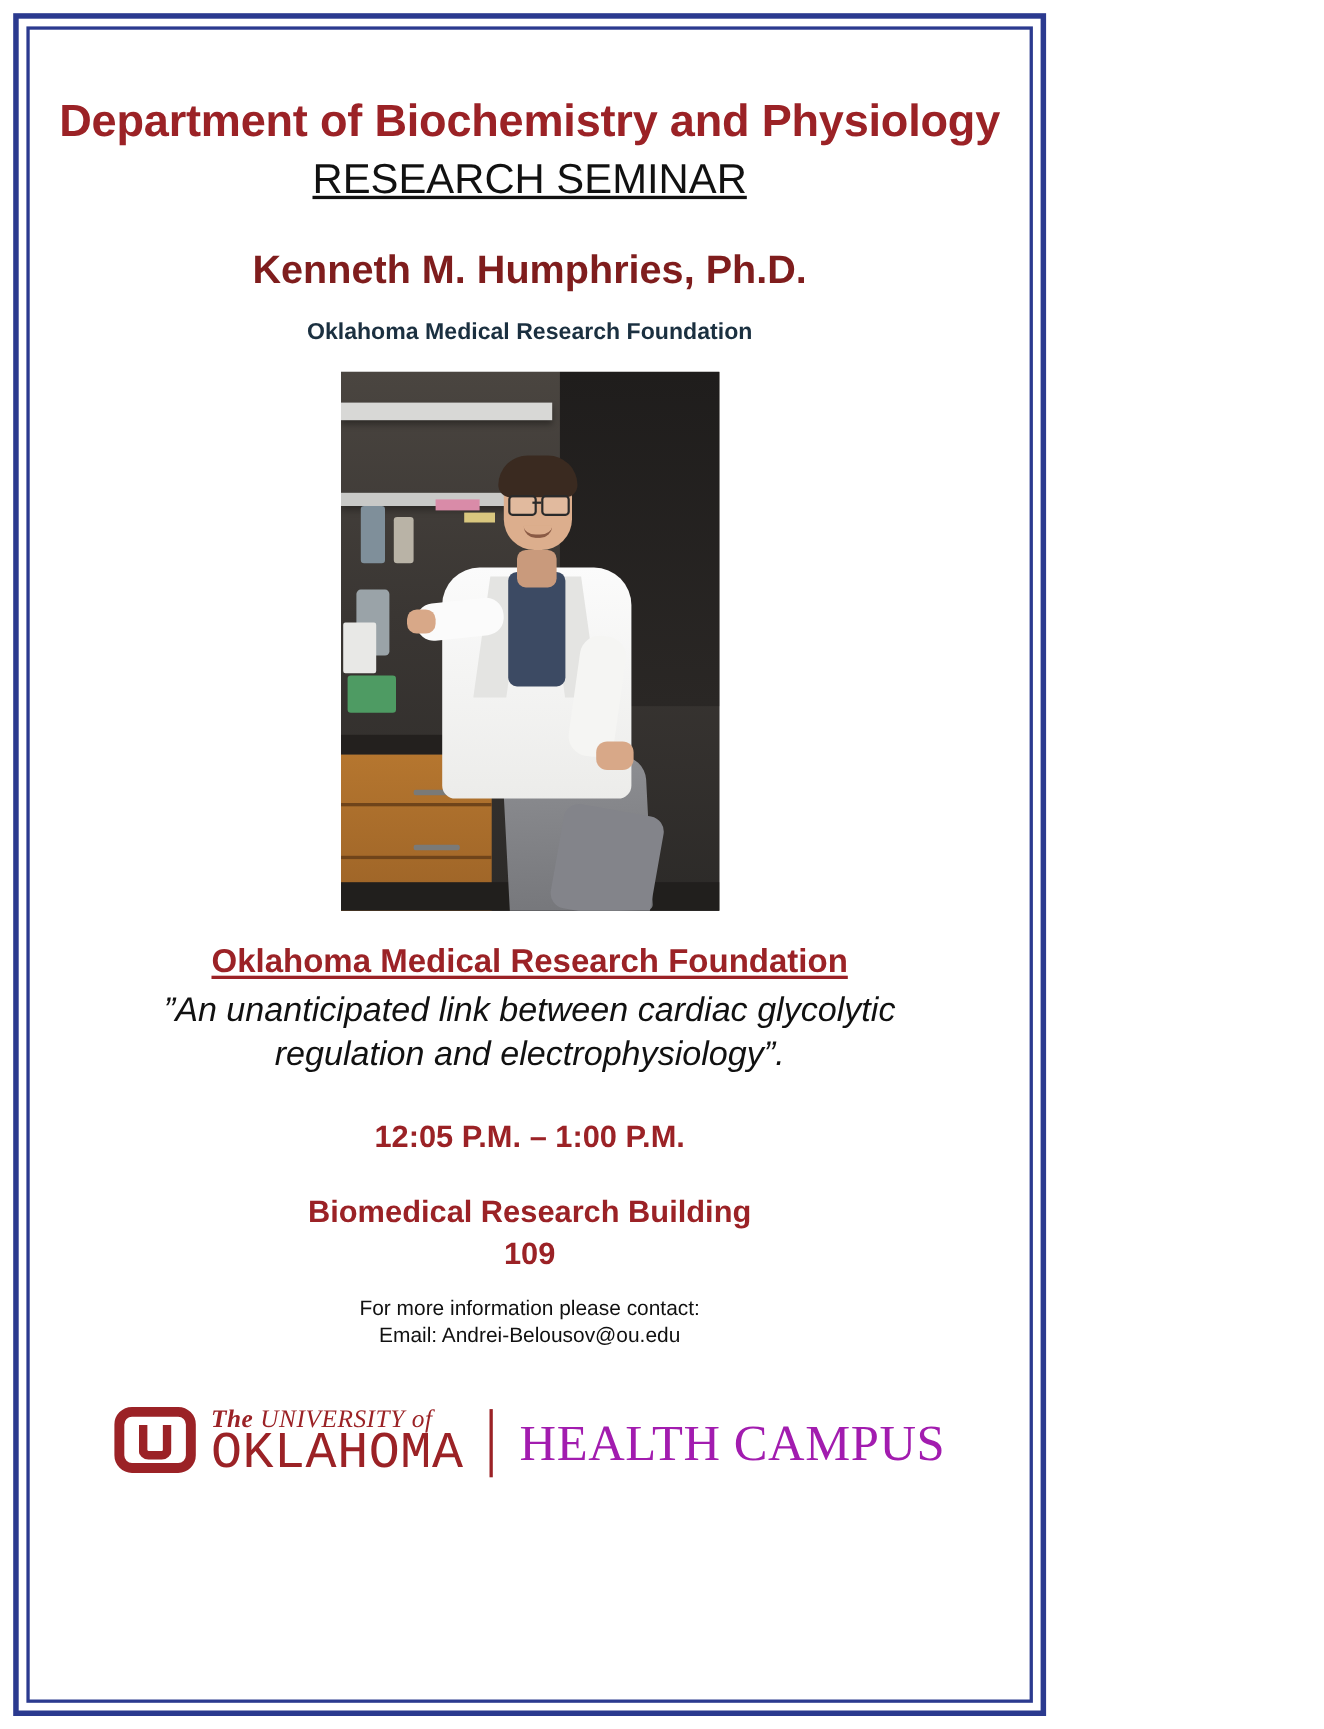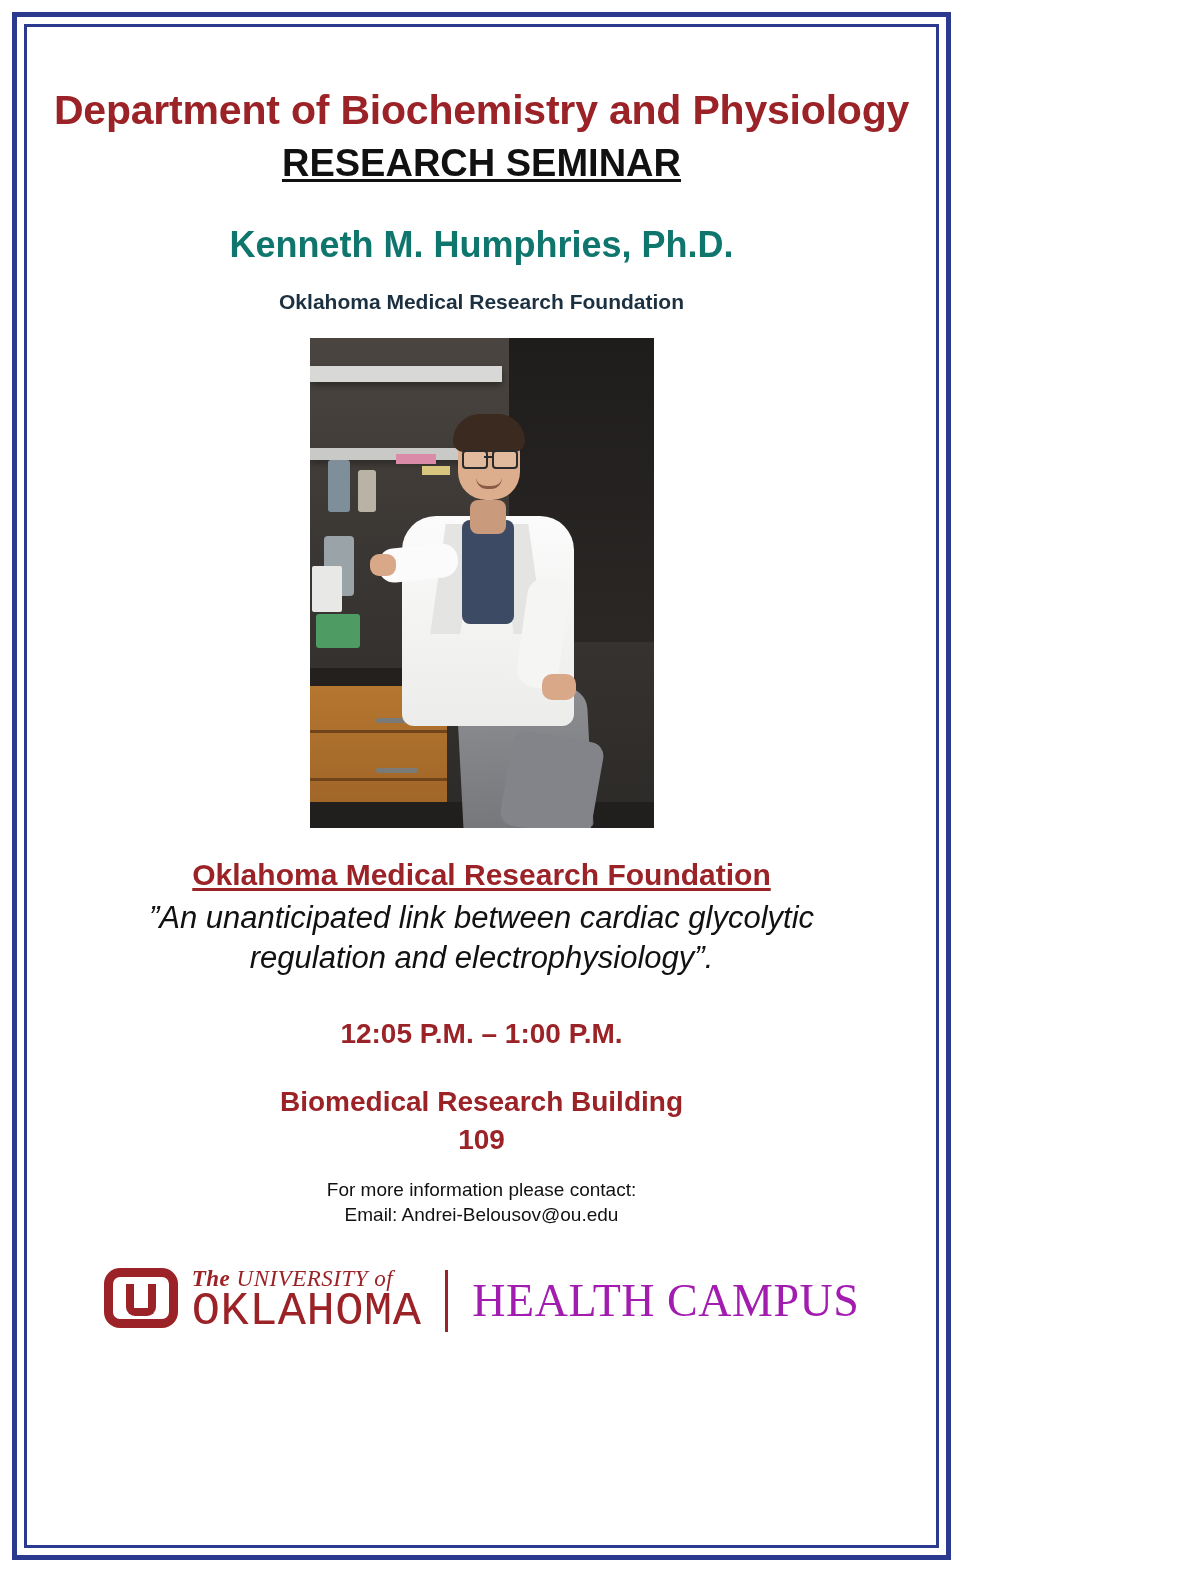--- a/index.html
+++ b/index.html
@@ -69,28 +69,27 @@
     letter-spacing: -0.2px;
     line-height: 1.12;
   }
   .seminar-title {
     margin-top: 8px;
     font-size: 38px;
     color: #111111;
     text-decoration: underline;
     text-underline-offset: 3px;
     line-height: 1.15;
-    font-weight: bold;
   }
 
   .speaker-name {
     margin-top: 38px;
     font-size: 36px;
     font-weight: bold;
-    color: #0f766e;
+    color: #7f1d1d;
   }
 
   .speaker-affil {
     margin-top: 22px;
     font-size: 21px;
     font-weight: bold;
     color: #1b3040;
     line-height: 1.35;
   }
 
@@ -296,21 +295,21 @@
 
   .contact {
     margin-top: 18px;
     font-size: 19px;
     color: #111111;
     line-height: 1.35;
   }
 
   
   .logo-row {
-    margin-top: 39px;
+    margin-top: 50px;
     display: flex;
     align-items: center;
     justify-content: center;
     gap: 14px;
   }
   .ou-mark {
     position: relative;
     width: 74px;
     height: 66px;
   }

